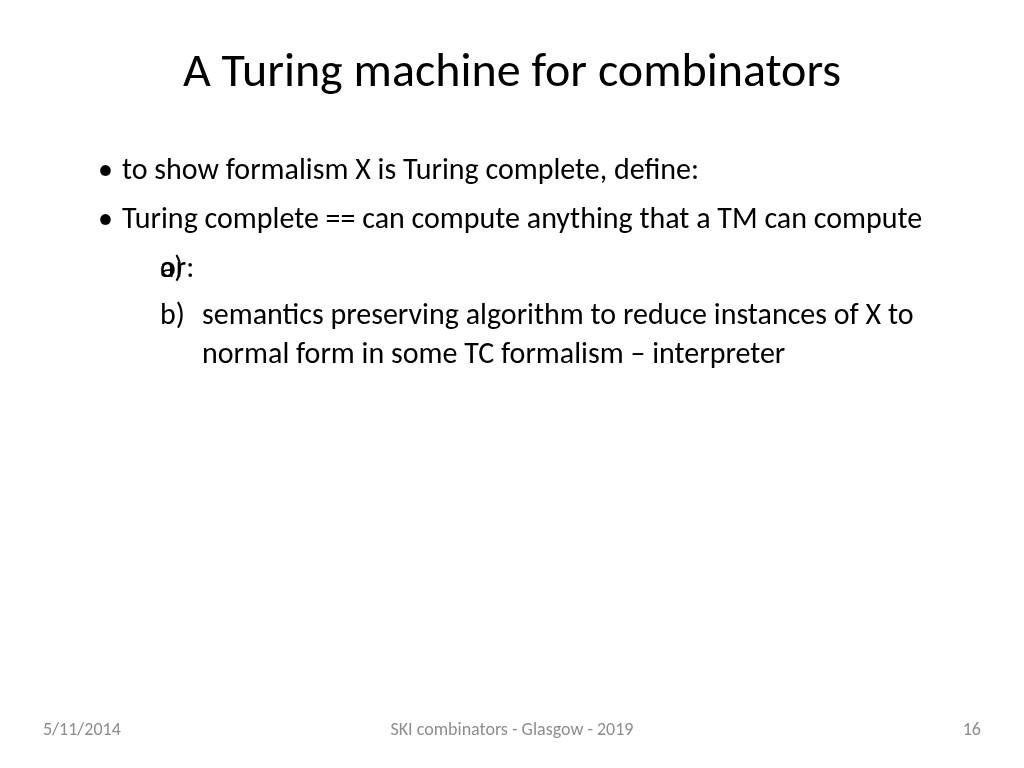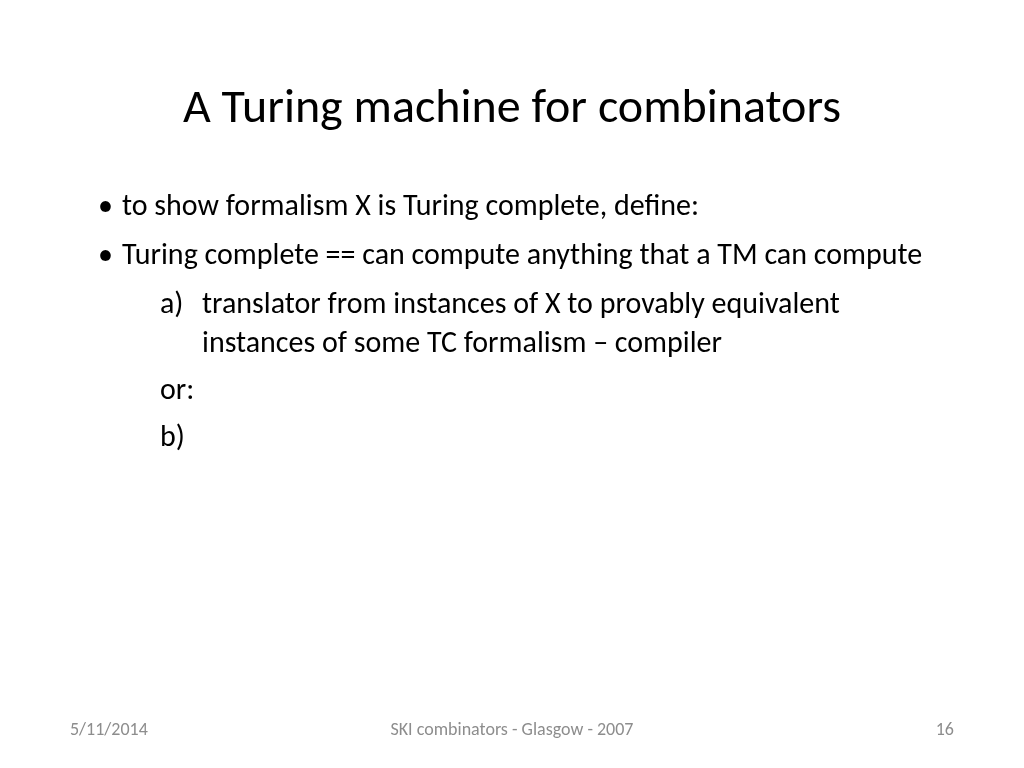--- a/index.html
+++ b/index.html
@@ -21,21 +21,20 @@
       height: 100%;
       padding: 40px 70px 60px 70px;
       position: relative;
     }
     .title {
       font-size: 48px;
       font-weight: 400;
       text-align: center;
       margin-bottom: 50px;
       color: #000000;
-      margin-top: 36px;
     }
     .content {
       padding-left: 20px;
     }
     .bullet-list {
       list-style: none;
     }
     .bullet-item {
       position: relative;
       padding-left: 32px;
@@ -74,21 +73,21 @@
       font-size: 30px;
       line-height: 1.3;
       margin-bottom: 0;
       color: #000000;
     }
     .footer {
       position: absolute;
       bottom: 28px;
       left: 0;
       width: 100%;
-      padding: 0 70px;
+      padding: 0 43px;
       display: flex;
       justify-content: space-between;
       align-items: center;
       font-size: 18px;
       color: #8d8d8d;
     }
     .footer-left {
       text-align: left;
     }
     .footer-center {
@@ -110,31 +109,31 @@
 
   <div class="content">
     <ul class="bullet-list">
       <li class="bullet-item">to show formalism X is Turing complete, define:</li>
       <li class="bullet-item">Turing complete == can compute anything that a TM can compute</li>
     </ul>
 
     <ul class="sub-list">
       <li class="sub-item">
         <span class="marker">a)</span>
-        <span>translator from instances of X to provably equivalent instances of some TC formalism – compiler</span>
       </li>
     </ul>
 
     <div class="sub-text">or:</div>
 
     <ul class="sub-list">
       <li class="sub-item">
         <span class="marker">b)</span>
+        <span>semantics preserving algorithm to reduce instances of X to normal form in some TC formalism – interpreter</span>
       </li>
     </ul>
   </div>
 
   <div class="footer">
     <span class="footer-left">5/11/2014</span>
-    <span class="footer-center">SKI combinators - Glasgow - 2007</span>
+    <span class="footer-center">SKI combinators - Glasgow - 2019</span>
     <span class="footer-right">16</span>
   </div>
 </div>
 
 </body></html>

